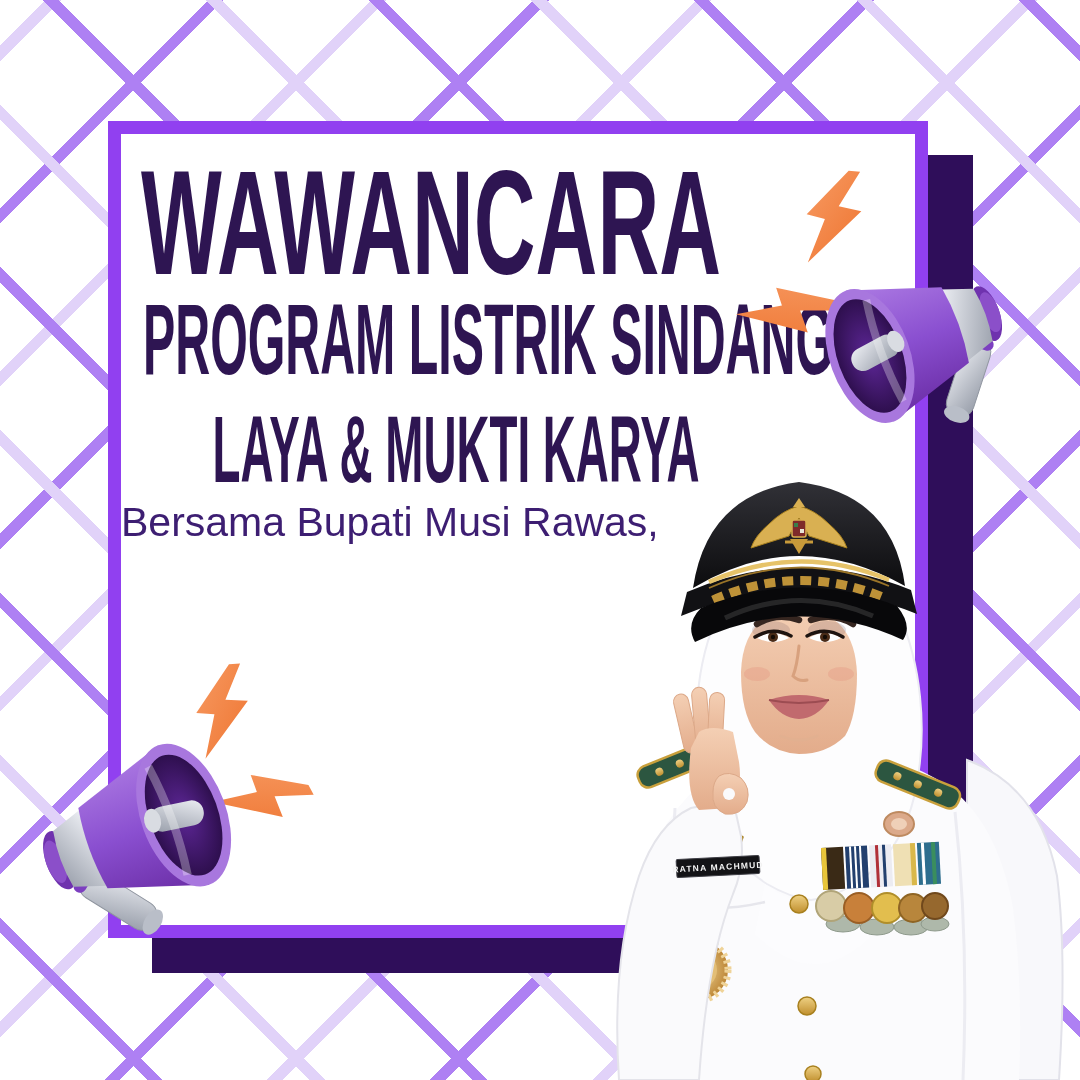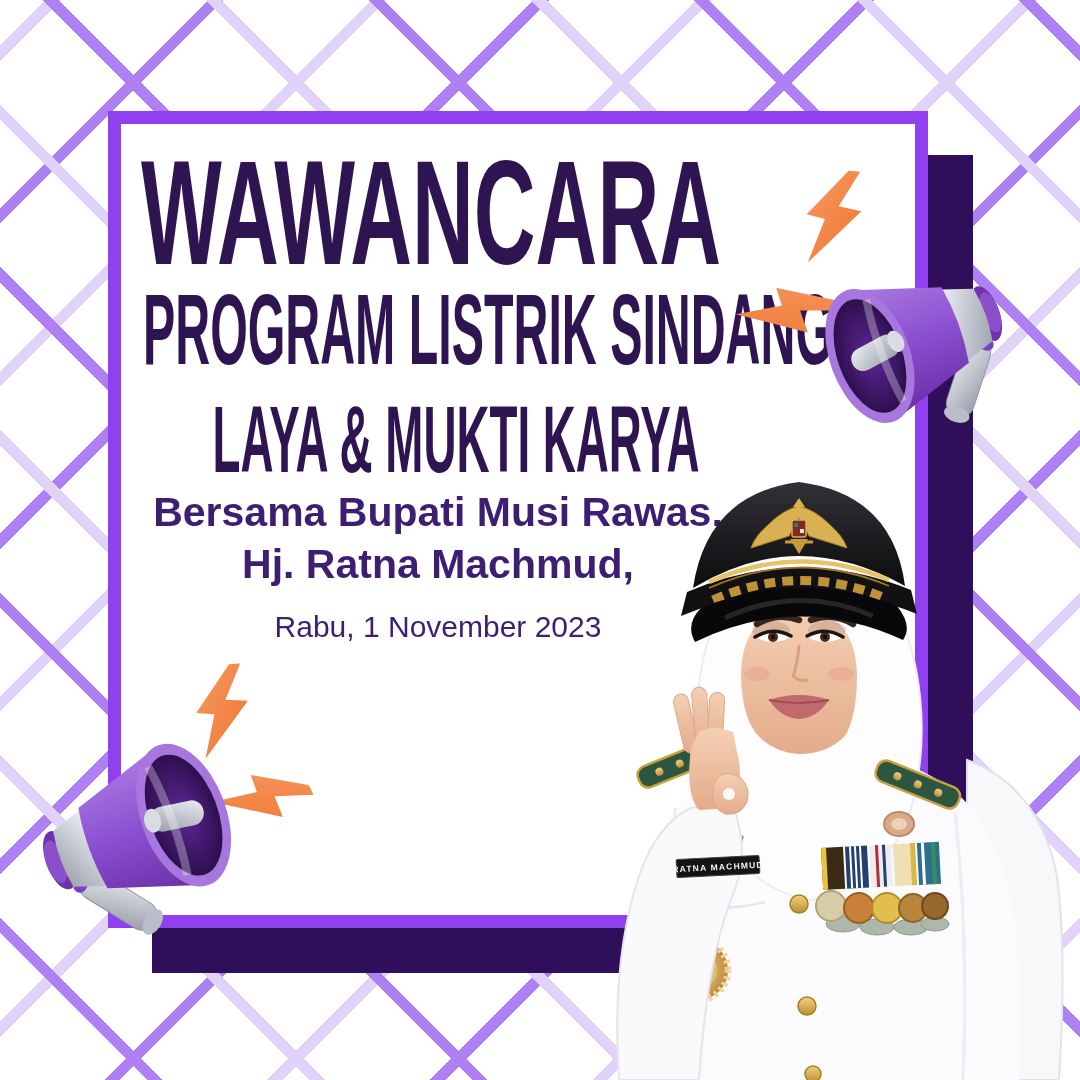--- a/index.html
+++ b/index.html
@@ -26,29 +26,29 @@
       repeating-linear-gradient(45deg,  transparent 0 219px, var(--pattern-light) 219px 230px),
       repeating-linear-gradient(-45deg, transparent 0 104px, var(--pattern-light) 104px 115px, transparent 115px 230px),
       repeating-linear-gradient(-45deg, transparent 0 219px, var(--pattern-strong) 219px 230px);
     opacity:.85;
   }
   .frame-shadow{
     position:absolute;left:152px;top:155px;width:821px;height:818px;
     background:var(--frame-shadow,#2F0E5A);z-index:1;
   }
   .frame{
-    position:absolute;left:108px;top:111px;width:820px;height:817px;
+    position:absolute;left:108px;top:121px;width:820px;height:817px;
     box-sizing:border-box;border:13px solid var(--frame-border,#9140F0);
     background:#fff;z-index:2;padding-left:44px;
   }
   .headline-svg{position:absolute;left:0;top:0;width:794px;height:366px;display:block;}
   .headline-text{fill:var(--headline-text,#2E1552);font-family:"Liberation Sans",sans-serif;font-weight:bold;}
   .host{
-    position:absolute;left:0;top:362px;width:634px;text-align:center;
-    color:var(--body-text,#3D1E72);font-size:41px;line-height:52px;font-weight:700;
+    position:absolute;left:0;top:362px;width:634px;text-align:left;
+    color:var(--body-text,#3D1E72);font-size:41px;line-height:52px;font-weight:400;
   }
   .schedule{
     position:absolute;left:0;top:484px;width:634px;text-align:center;
     color:var(--body-text,#3D1E72);font-size:30px;line-height:37px;
   }
   .mega{position:absolute;z-index:5;}
   .mega-tr{left:812px;top:240px;width:218px;height:232px;transform:rotate(-20deg);}
   .mega-bl{left:26px;top:726px;width:232px;height:248px;transform:scaleX(-1) rotate(20deg);}
   .bolt{position:absolute;z-index:5;}
   .bolt-tr-a{left:802px;top:168px;width:62px;height:100px;transform:rotate(6deg);}
@@ -74,25 +74,23 @@
 
   <div class="frame">
     <svg class="headline-svg" viewBox="0 0 794 366">
       <text class="headline-text" x="310" y="140" font-size="149" text-anchor="middle" textLength="580" lengthAdjust="spacingAndGlyphs">WAWANCARA</text>
       <text class="headline-text" x="367" y="240" font-size="100" text-anchor="middle" textLength="690" lengthAdjust="spacingAndGlyphs">PROGRAM LISTRIK SINDANG</text>
       <text class="headline-text" x="335" y="348" font-size="95" text-anchor="middle" textLength="487" lengthAdjust="spacingAndGlyphs">LAYA &amp; MUKTI KARYA</text>
     </svg>
 
     <div class="host">
       <div>Bersama Bupati Musi Rawas,</div>
-      <div>Hj. Ratna Machmud,</div>
     </div>
 
     <div class="schedule">
-      <div>Rabu, 1 November 2023</div>
     </div>
   </div>
 
   <svg class="bolt bolt-tr-a" viewBox="0 0 70 110">
     <defs>
       <linearGradient id="boltG" x1="0" y1="0" x2="1" y2="1">
         <stop offset="0" stop-color="#F79A62"></stop>
           <stop offset="1" stop-color="#EE7430"></stop>
       </linearGradient>
     </defs>

